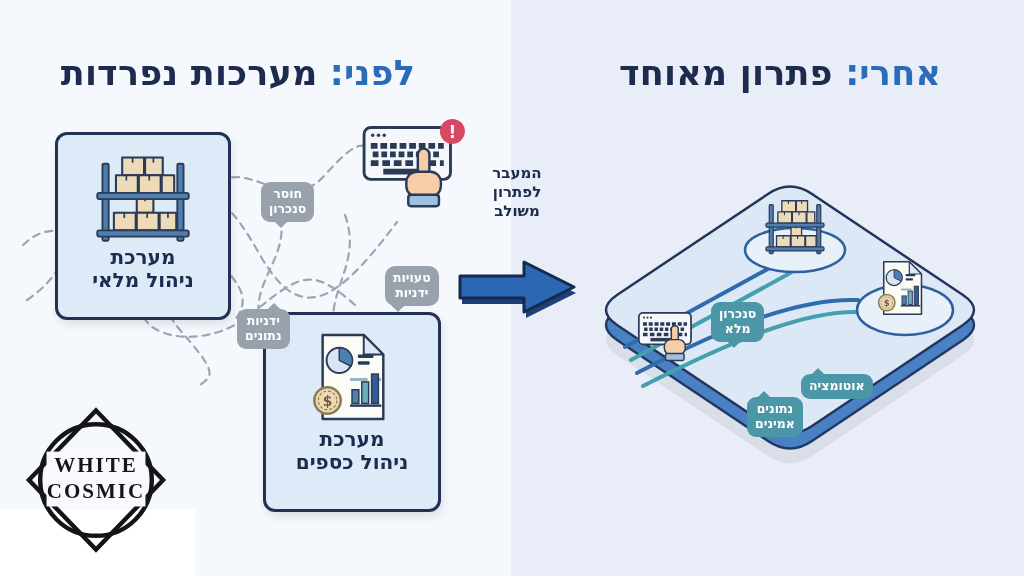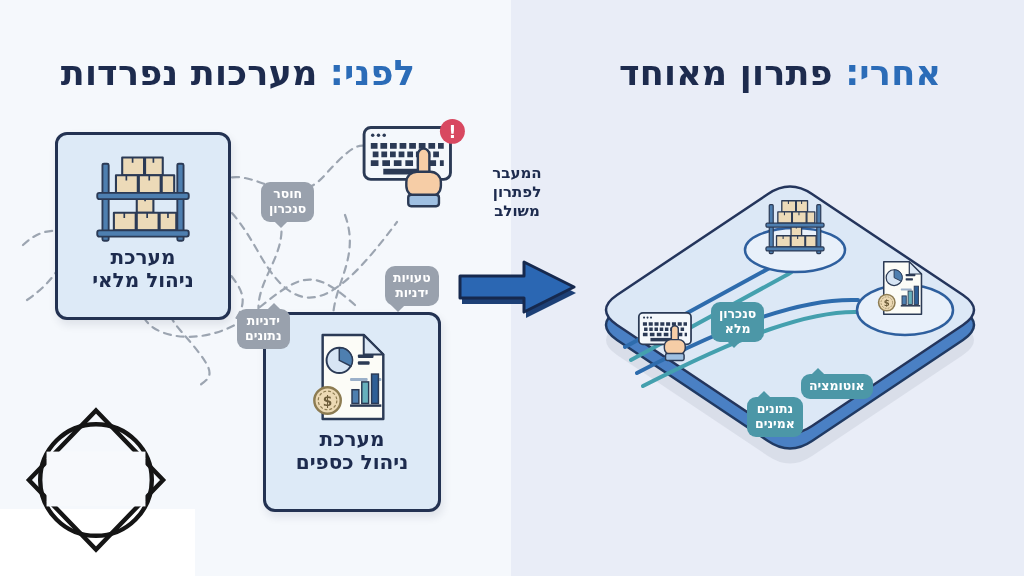--- a/index.html
+++ b/index.html
@@ -245,14 +245,18 @@
   <div id="bubble-automation" class="bubble teal">אוטומציה</div>
   <div id="bubble-reliable" class="bubble teal pre">נתונים
 אמינים</div>
 
   <div id="logo-band" class="abs"></div>
   <svg id="logo" class="abs" width="142" height="148" viewBox="0 0 145 150">
     <polygon points="72.5,4 141,75 72.5,146 4,75" fill="none" stroke="#151515" stroke-width="4.5"></polygon>
     <circle cx="72.5" cy="75" r="57" fill="none" stroke="#151515" stroke-width="4.5"></circle>
     <rect x="22" y="46" width="101" height="56" fill="#f7f9fc"></rect>
   </svg>
+  <div id="logo-text" class="abs">
+    <div>WHITE</div>
+    <div>COSMIC</div>
+  </div>
 
 </div>
 
 </body></html>

